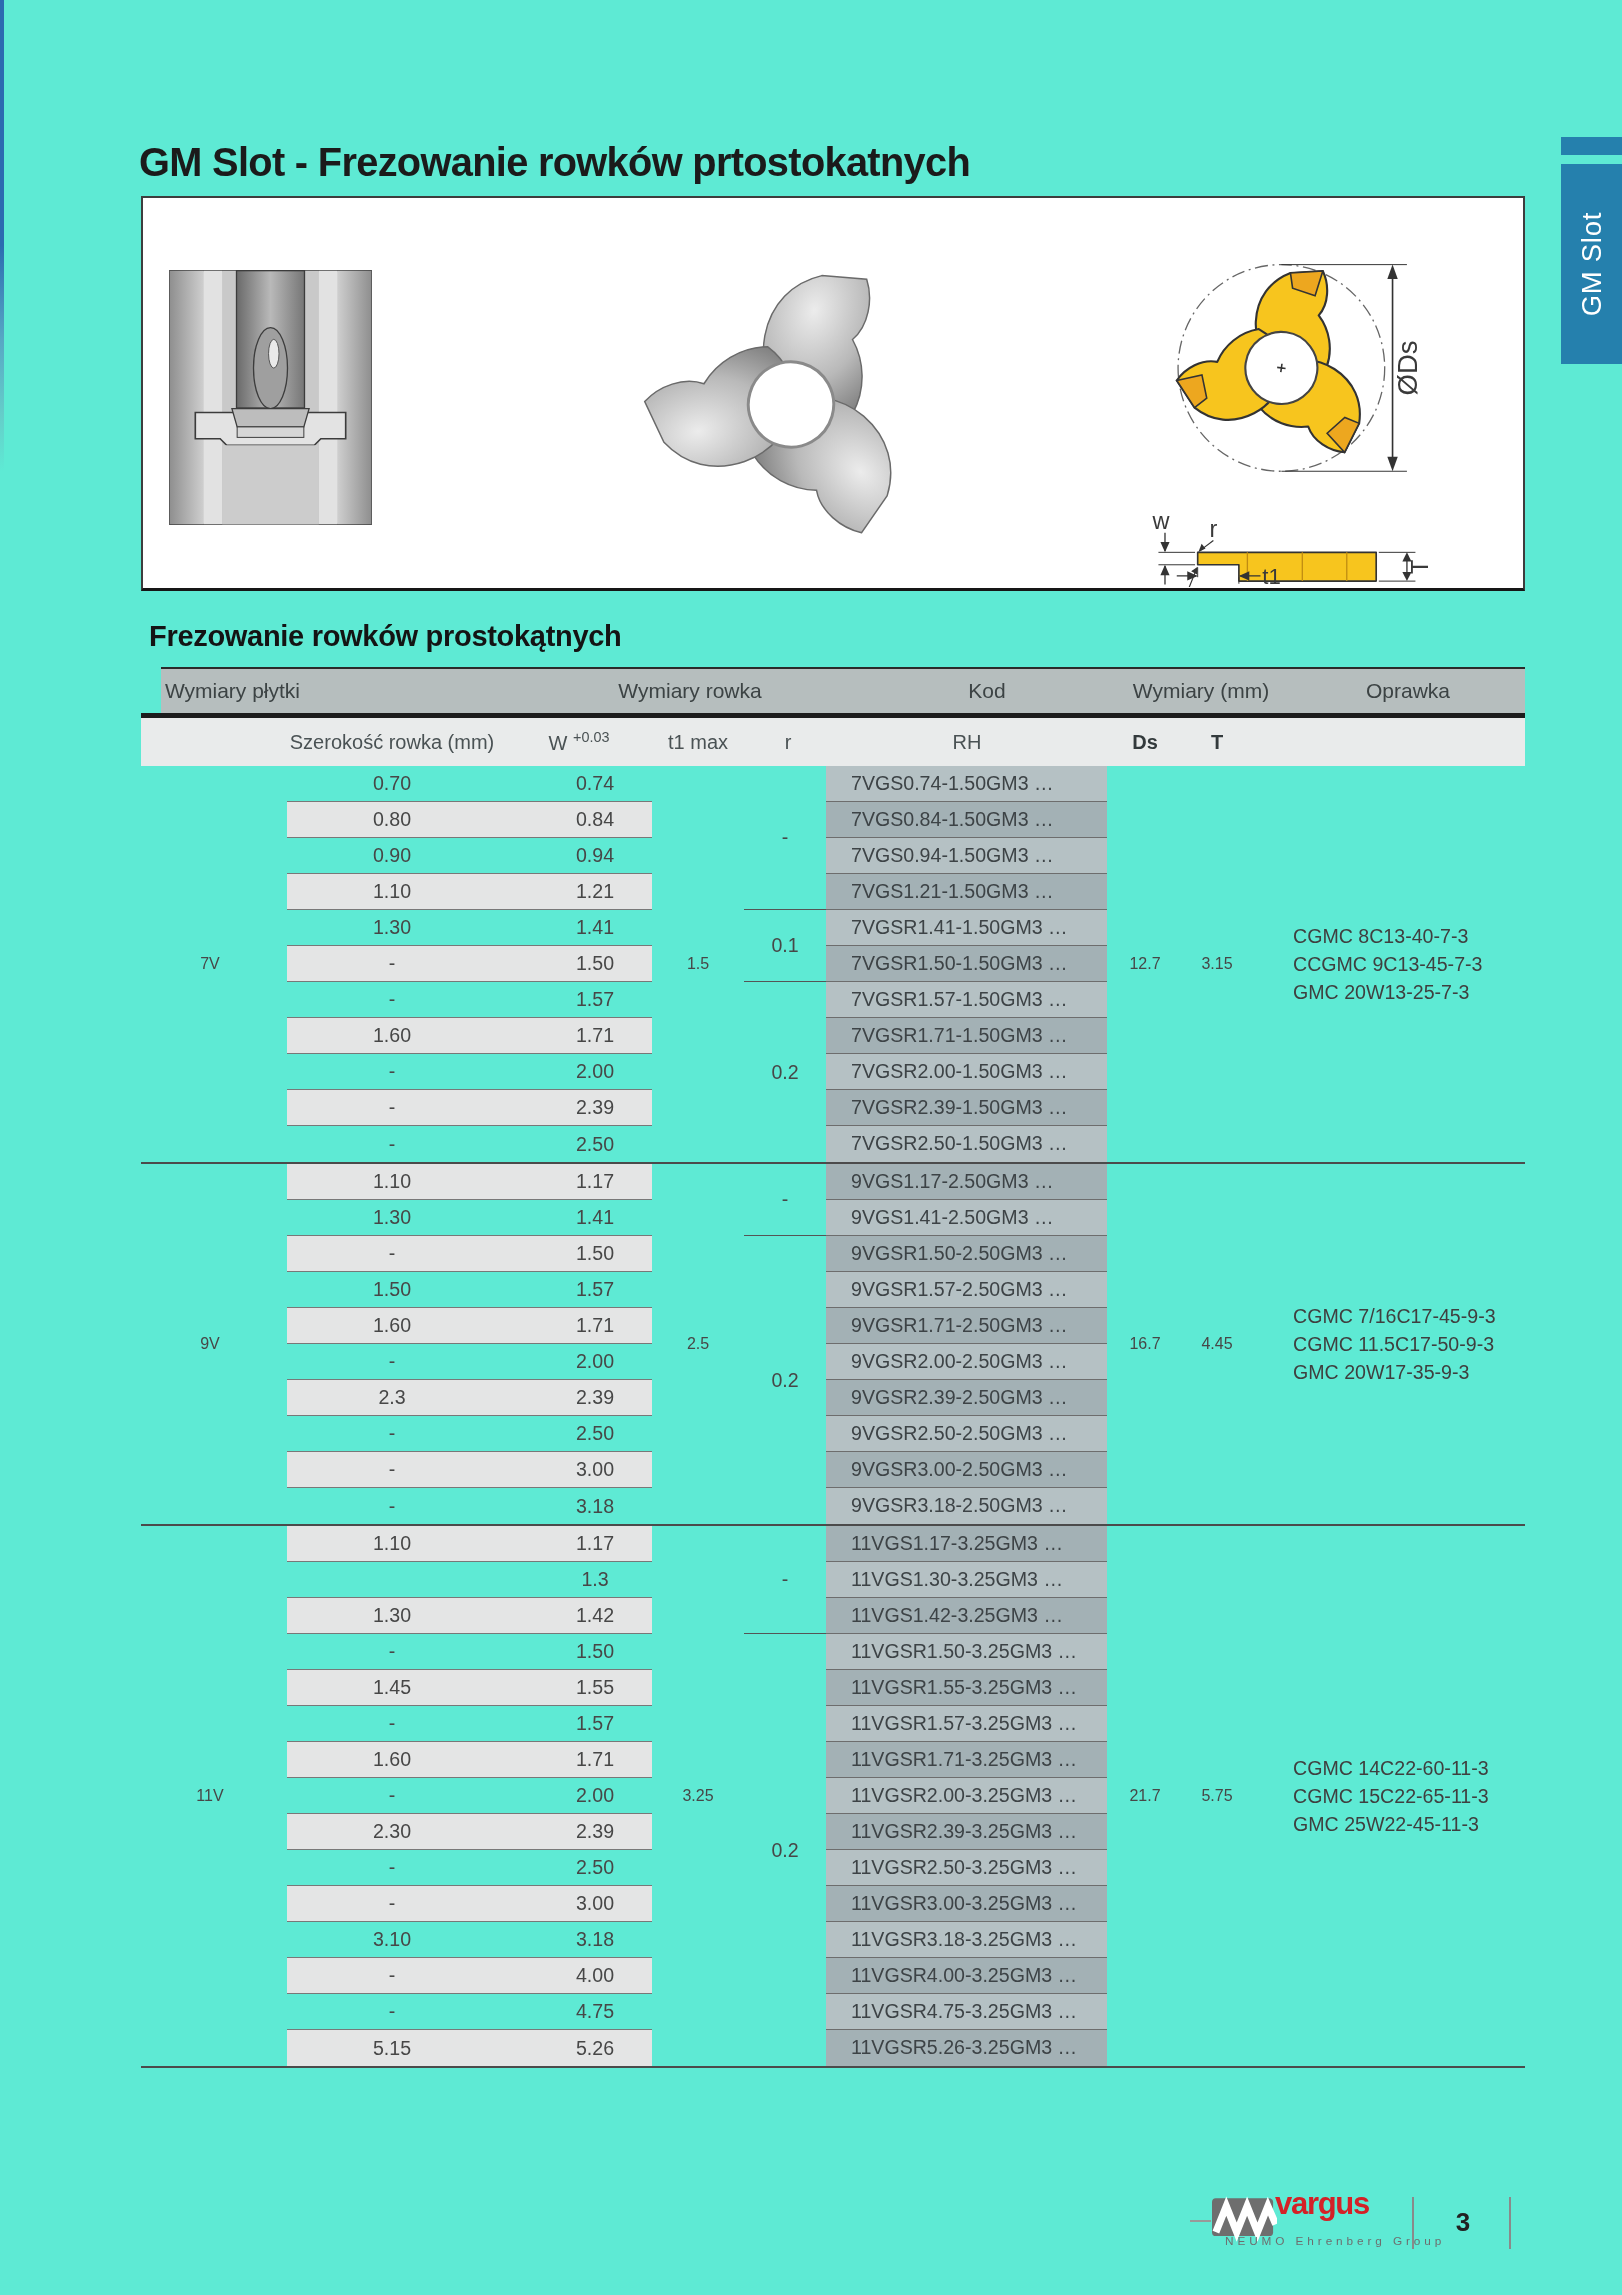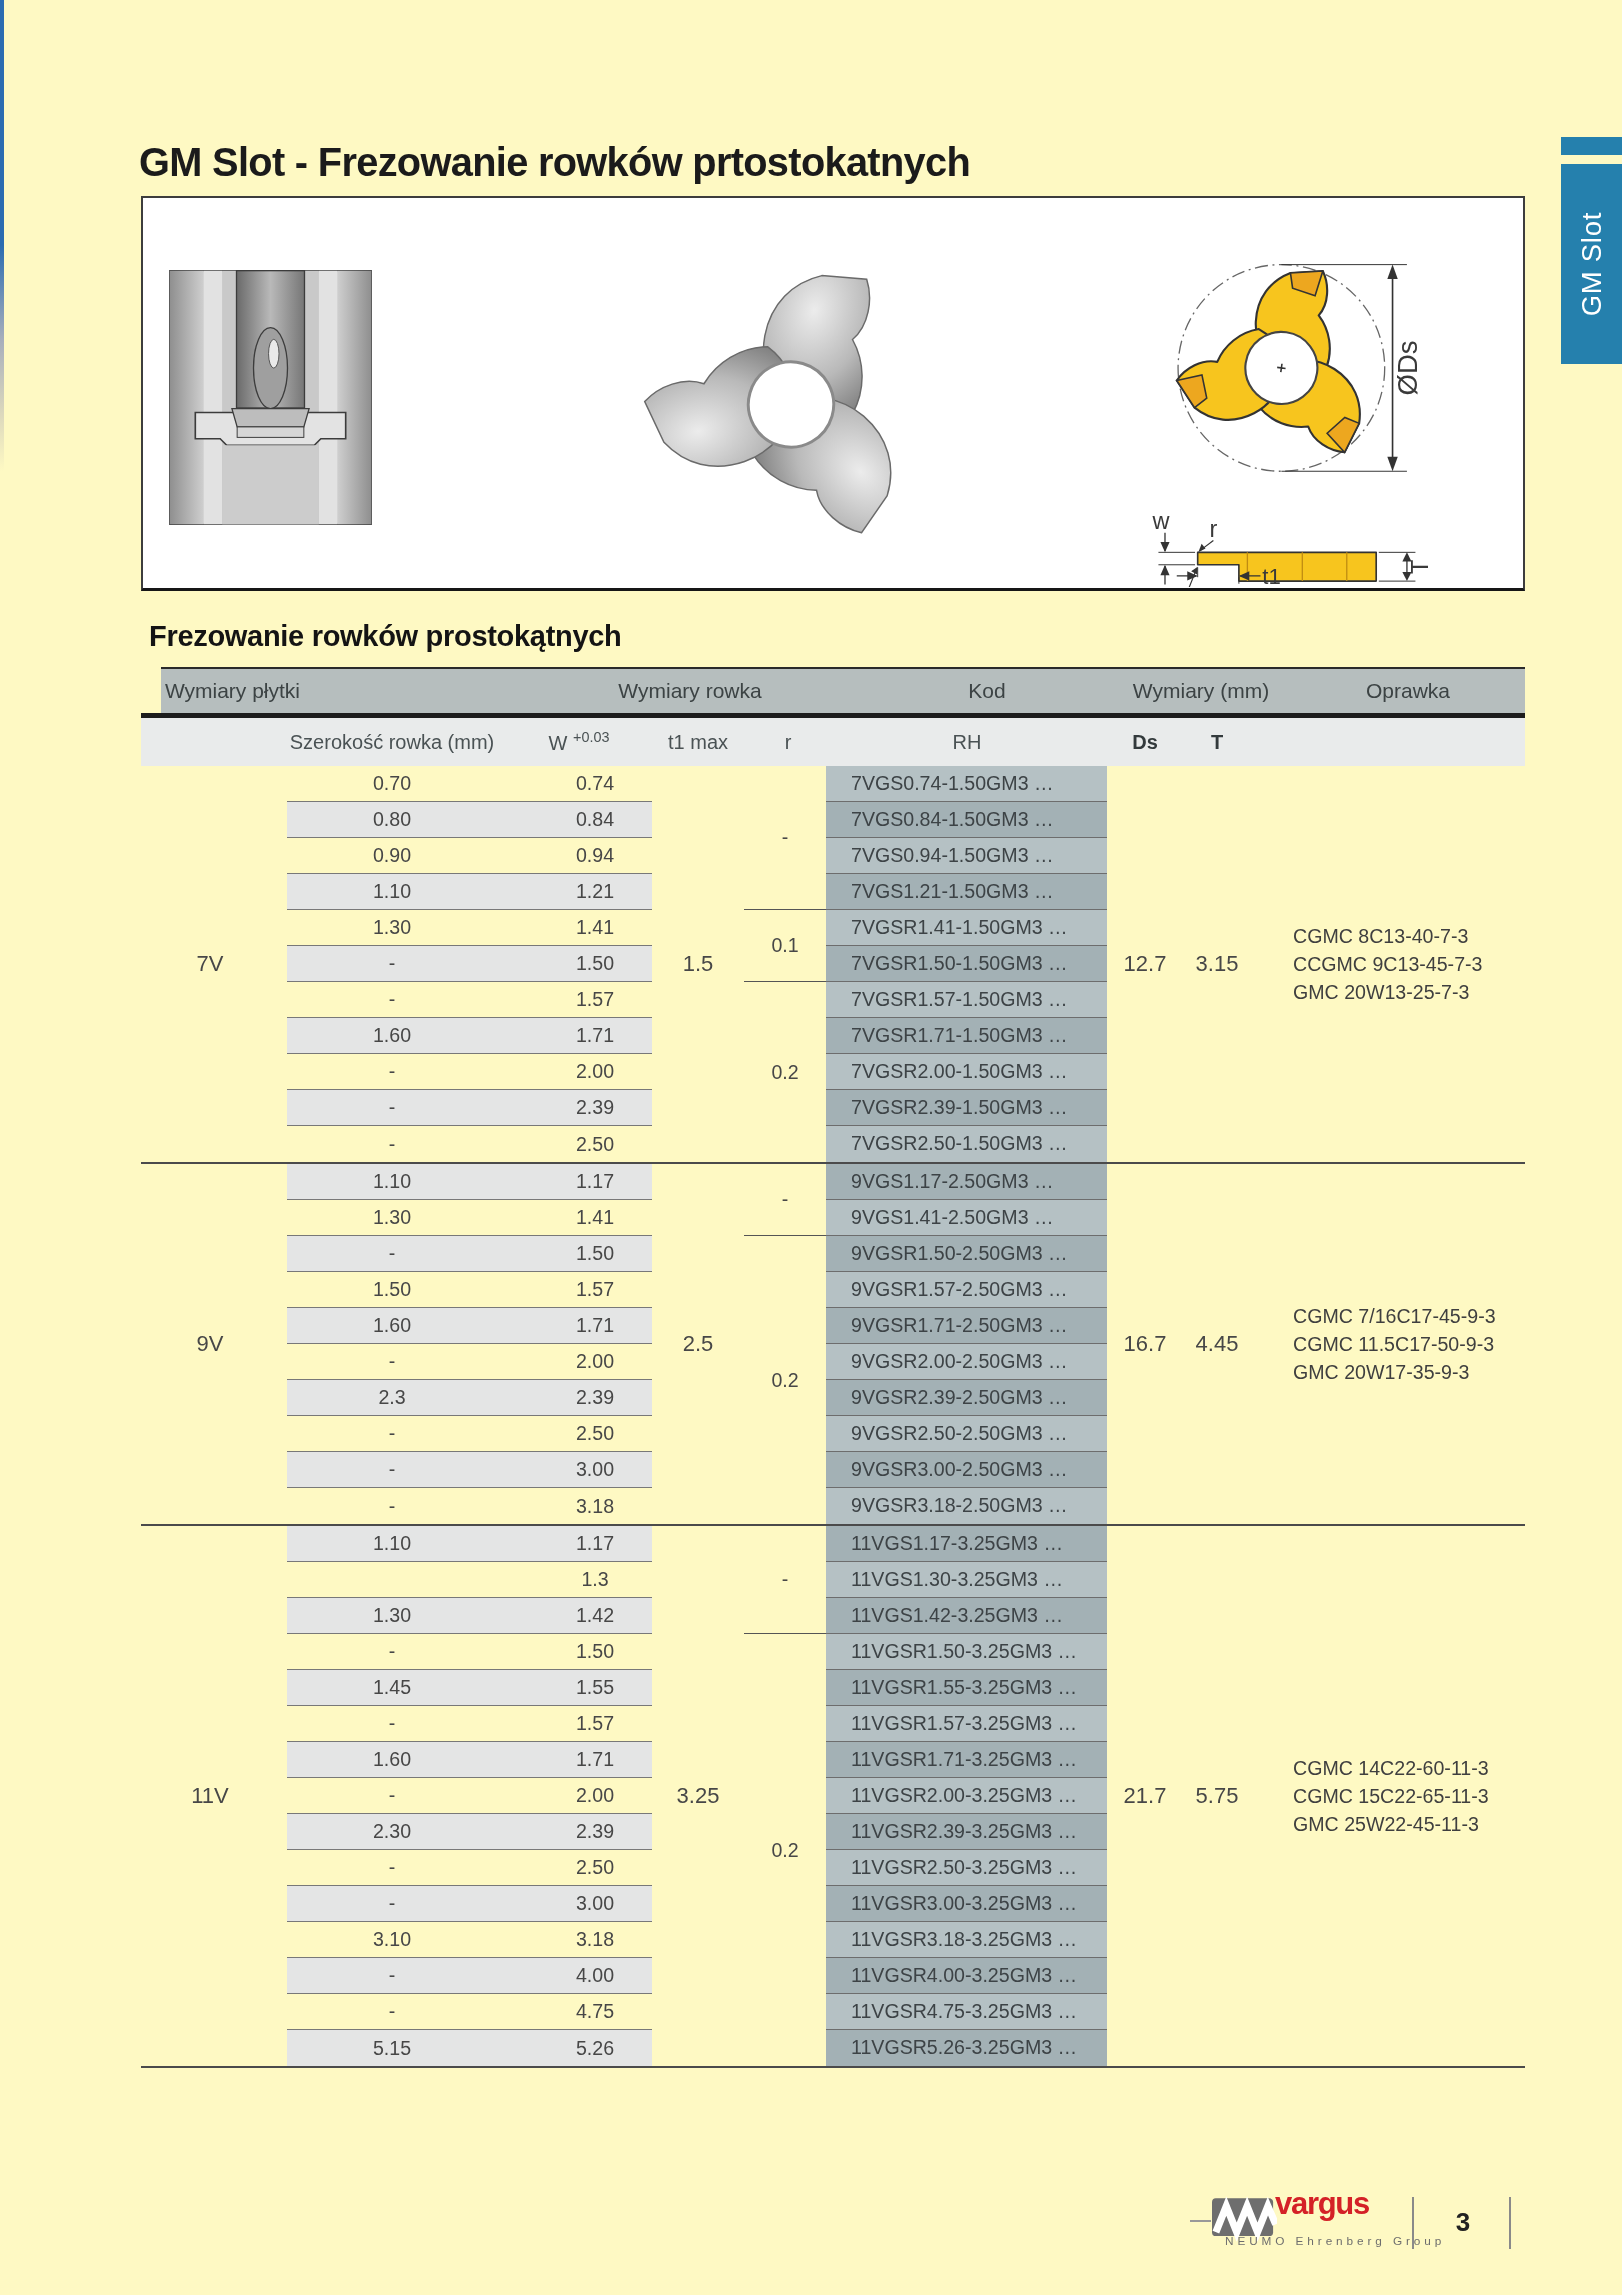--- a/index.html
+++ b/index.html
@@ -1,16 +1,16 @@
 <!DOCTYPE html>
 <html style="font-size:10.5px"><head>
 <meta charset="utf-8">
 <style>
   html,body{margin:0;padding:0;background:#ffffff;}
-  .page{position:relative;width:1623px;height:2295px;background:#fef9c3;overflow:hidden;
+  .page{position:relative;width:1623px;height:2295px;background:#5eead4;overflow:hidden;
         font-family:"Liberation Sans","DejaVu Sans",sans-serif;color:#3a3a3a;}
   .abs{position:absolute;}
 
   
   .edge-strip{left:0;top:0;width:3.9px;height:471px;
     background:linear-gradient(#2b6cb0 0%,#2b6cb0 52%,rgba(80,100,180,.5) 72%,rgba(120,120,170,.25) 88%,rgba(140,140,170,0) 100%);}
 
   
   .page-title{left:139px;top:139px;width:1243px;font-size:41px;font-weight:700;color:#1b1b1b;
     letter-spacing:-0.7px;transform:scaleX(.97);transform-origin:left;white-space:nowrap;}
@@ -48,21 +48,21 @@
   .numbox.shaded{background:#e4e5e5;}
   .numbox.last{border-bottom:none;}
   .numbox .szer,.numbox .wv{position:absolute;top:50%;transform:translate(-50%,-50%);font-size:19.6px;color:#474747;}
   .numbox .szer{left:105px;}
   .numbox .wv{left:308px;}
   .kodcell{position:absolute;left:685px;width:281px;height:36px;box-sizing:border-box;
     background:#b5c1c4;border-bottom:1.3px solid #6d6d6d;display:flex;align-items:center;}
   .kodcell.dark{background:#a3b1b5;}
   .kodcell.last{border-bottom:none;}
   .kodcell span{padding-left:25px;font-size:19.6px;color:#3d4346;white-space:nowrap;}
-  .gcenter{position:absolute;transform:translate(-50%,-50%);top:50%;font-size:22px;color:#474747;white-space:nowrap;}
+  .gcenter{position:absolute;transform:translate(-50%,-50%);top:50%;font-size:16px;color:#474747;white-space:nowrap;}
   .rsec{position:absolute;left:603px;width:82px;box-sizing:border-box;}
   .rsec.line{border-bottom:1.3px solid #555;}
   .rsec span{position:absolute;left:50%;top:50%;transform:translate(-50%,-50%);font-size:19.6px;color:#474747;}
   .oprawka{position:absolute;left:1152px;top:50%;transform:translateY(-50%);}
   .oprawka div{font-size:19.6px;line-height:28px;color:#3f3f3f;white-space:nowrap;}
 
   
   .foot-dash{left:1190px;top:2220px;width:21px;height:2px;background:#999;}
   .logo-mark{left:1212px;top:2193px;}
   .brand{left:1275px;top:2186px;font-size:31px;font-weight:700;color:#D42127;letter-spacing:-1.3px;}

